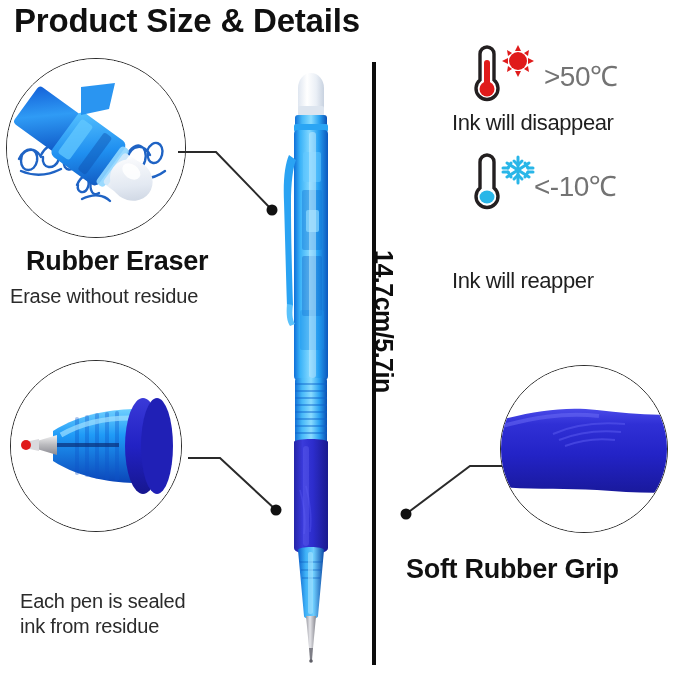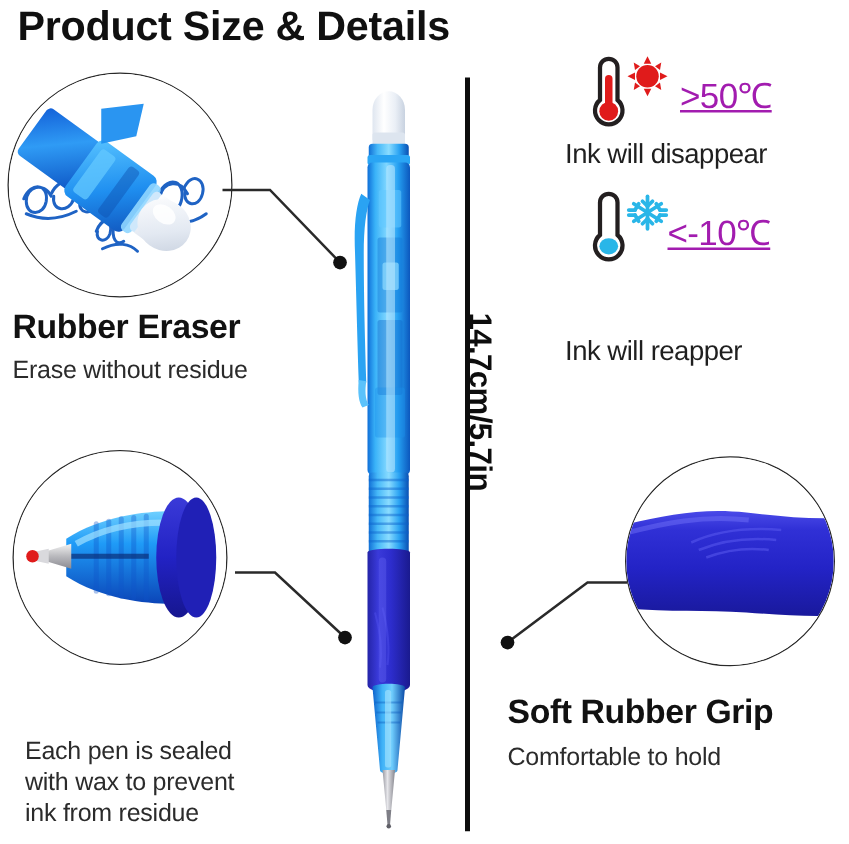--- a/index.html
+++ b/index.html
@@ -93,24 +93,23 @@
     color: #0d0d0d;
     letter-spacing: -0.5px;
     white-space: nowrap;
   }
 
   
   .temp-row { position: absolute; }
   .temp-value {
     position: absolute;
     font-size: 28px;
-    color: #a21caf;
+    color: #737373;
     white-space: nowrap;
     letter-spacing: -0.5px;
-    text-decoration: underline;
   }
   .temp-caption {
     position: absolute;
     font-size: 22px;
     color: #1f1f1f;
     white-space: nowrap;
     letter-spacing: -0.4px;
   }
 </style>
 </head>
@@ -170,21 +169,21 @@
 
       <path d="M74,28 l34,-4 l-6,26 l-28,6 z" fill="#1f8ff0" opacity="0.95"></path>
     </svg>
   </div>
 
   <svg class="leader" style="left:176px; top:140px; width:110px; height:90px;">
     <path d="M2,12 L40,12 L96,70" stroke="#2a2a2a" stroke-width="2" fill="none"></path>
     <circle cx="96" cy="70" r="5.5" fill="#111111"></circle>
   </svg>
 
-  <div class="callout-title" style="left:10px; top:246px;">Rubber Eraser</div>
+  <div class="callout-title" style="left:26px; top:246px;">Rubber Eraser</div>
   <div class="callout-sub" style="left:10px; top:284px;">
     <div>Erase without residue</div>
   </div>
 
   <div class="zoom-circle" style="left:10px; top:360px; width:172px; height:172px;">
     <svg width="170" height="170" viewBox="0 0 170 170">
       <defs>
         <linearGradient id="gTip" x1="0" y1="0" x2="0" y2="1">
           <stop offset="0%" stop-color="#6fd0ff"></stop>
           <stop offset="35%" stop-color="#1f9bf7"></stop>
@@ -226,21 +225,20 @@
     </svg>
   </div>
 
   <svg class="leader" style="left:186px; top:448px; width:110px; height:80px;">
     <path d="M2,10 L34,10 L90,62" stroke="#2a2a2a" stroke-width="2" fill="none"></path>
     <circle cx="90" cy="62" r="5.5" fill="#111111"></circle>
   </svg>
 
   <div class="callout-sub" style="left:20px; top:589px;">
     <div>Each pen is sealed</div>
-    <div>with wax to prevent</div>
     <div>ink from residue</div>
   </div>
 
   <div class="zoom-circle" style="left:500px; top:365px; width:168px; height:168px;">
     <svg width="166" height="166" viewBox="0 0 166 166">
       <defs>
         <linearGradient id="gGripBig" x1="0" y1="0" x2="0" y2="1">
           <stop offset="0%" stop-color="#4a4ae8"></stop>
           <stop offset="18%" stop-color="#3030d6"></stop>
           <stop offset="55%" stop-color="#2323c6"></stop>
@@ -257,23 +255,20 @@
       <path d="M-6,62 C30,52 62,46 98,50" stroke="#6d6df5" stroke-width="4" fill="none" opacity="0.5"></path>
     </svg>
   </div>
 
   <svg class="leader" style="left:398px; top:452px; width:110px; height:80px;">
     <path d="M104,14 L72,14 L8,62" stroke="#2a2a2a" stroke-width="2" fill="none"></path>
     <circle cx="8" cy="62" r="5.5" fill="#111111"></circle>
   </svg>
 
   <div class="callout-title" style="left:406px; top:554px;">Soft Rubber Grip</div>
-  <div class="callout-sub" style="left:406px; top:594px;">
-    <div>Comfortable to hold</div>
-  </div>
 
   <div class="pen-wrap">
     <svg width="78" height="610" viewBox="0 0 78 610">
       <defs>
         <linearGradient id="barrel" x1="0" y1="0" x2="1" y2="0">
           <stop offset="0%" stop-color="#0f6fd8"></stop>
           <stop offset="18%" stop-color="#39b2f8"></stop>
           <stop offset="45%" stop-color="#7fd6ff"></stop>
           <stop offset="72%" stop-color="#25a0f2"></stop>
           <stop offset="100%" stop-color="#0c57bd"></stop>

